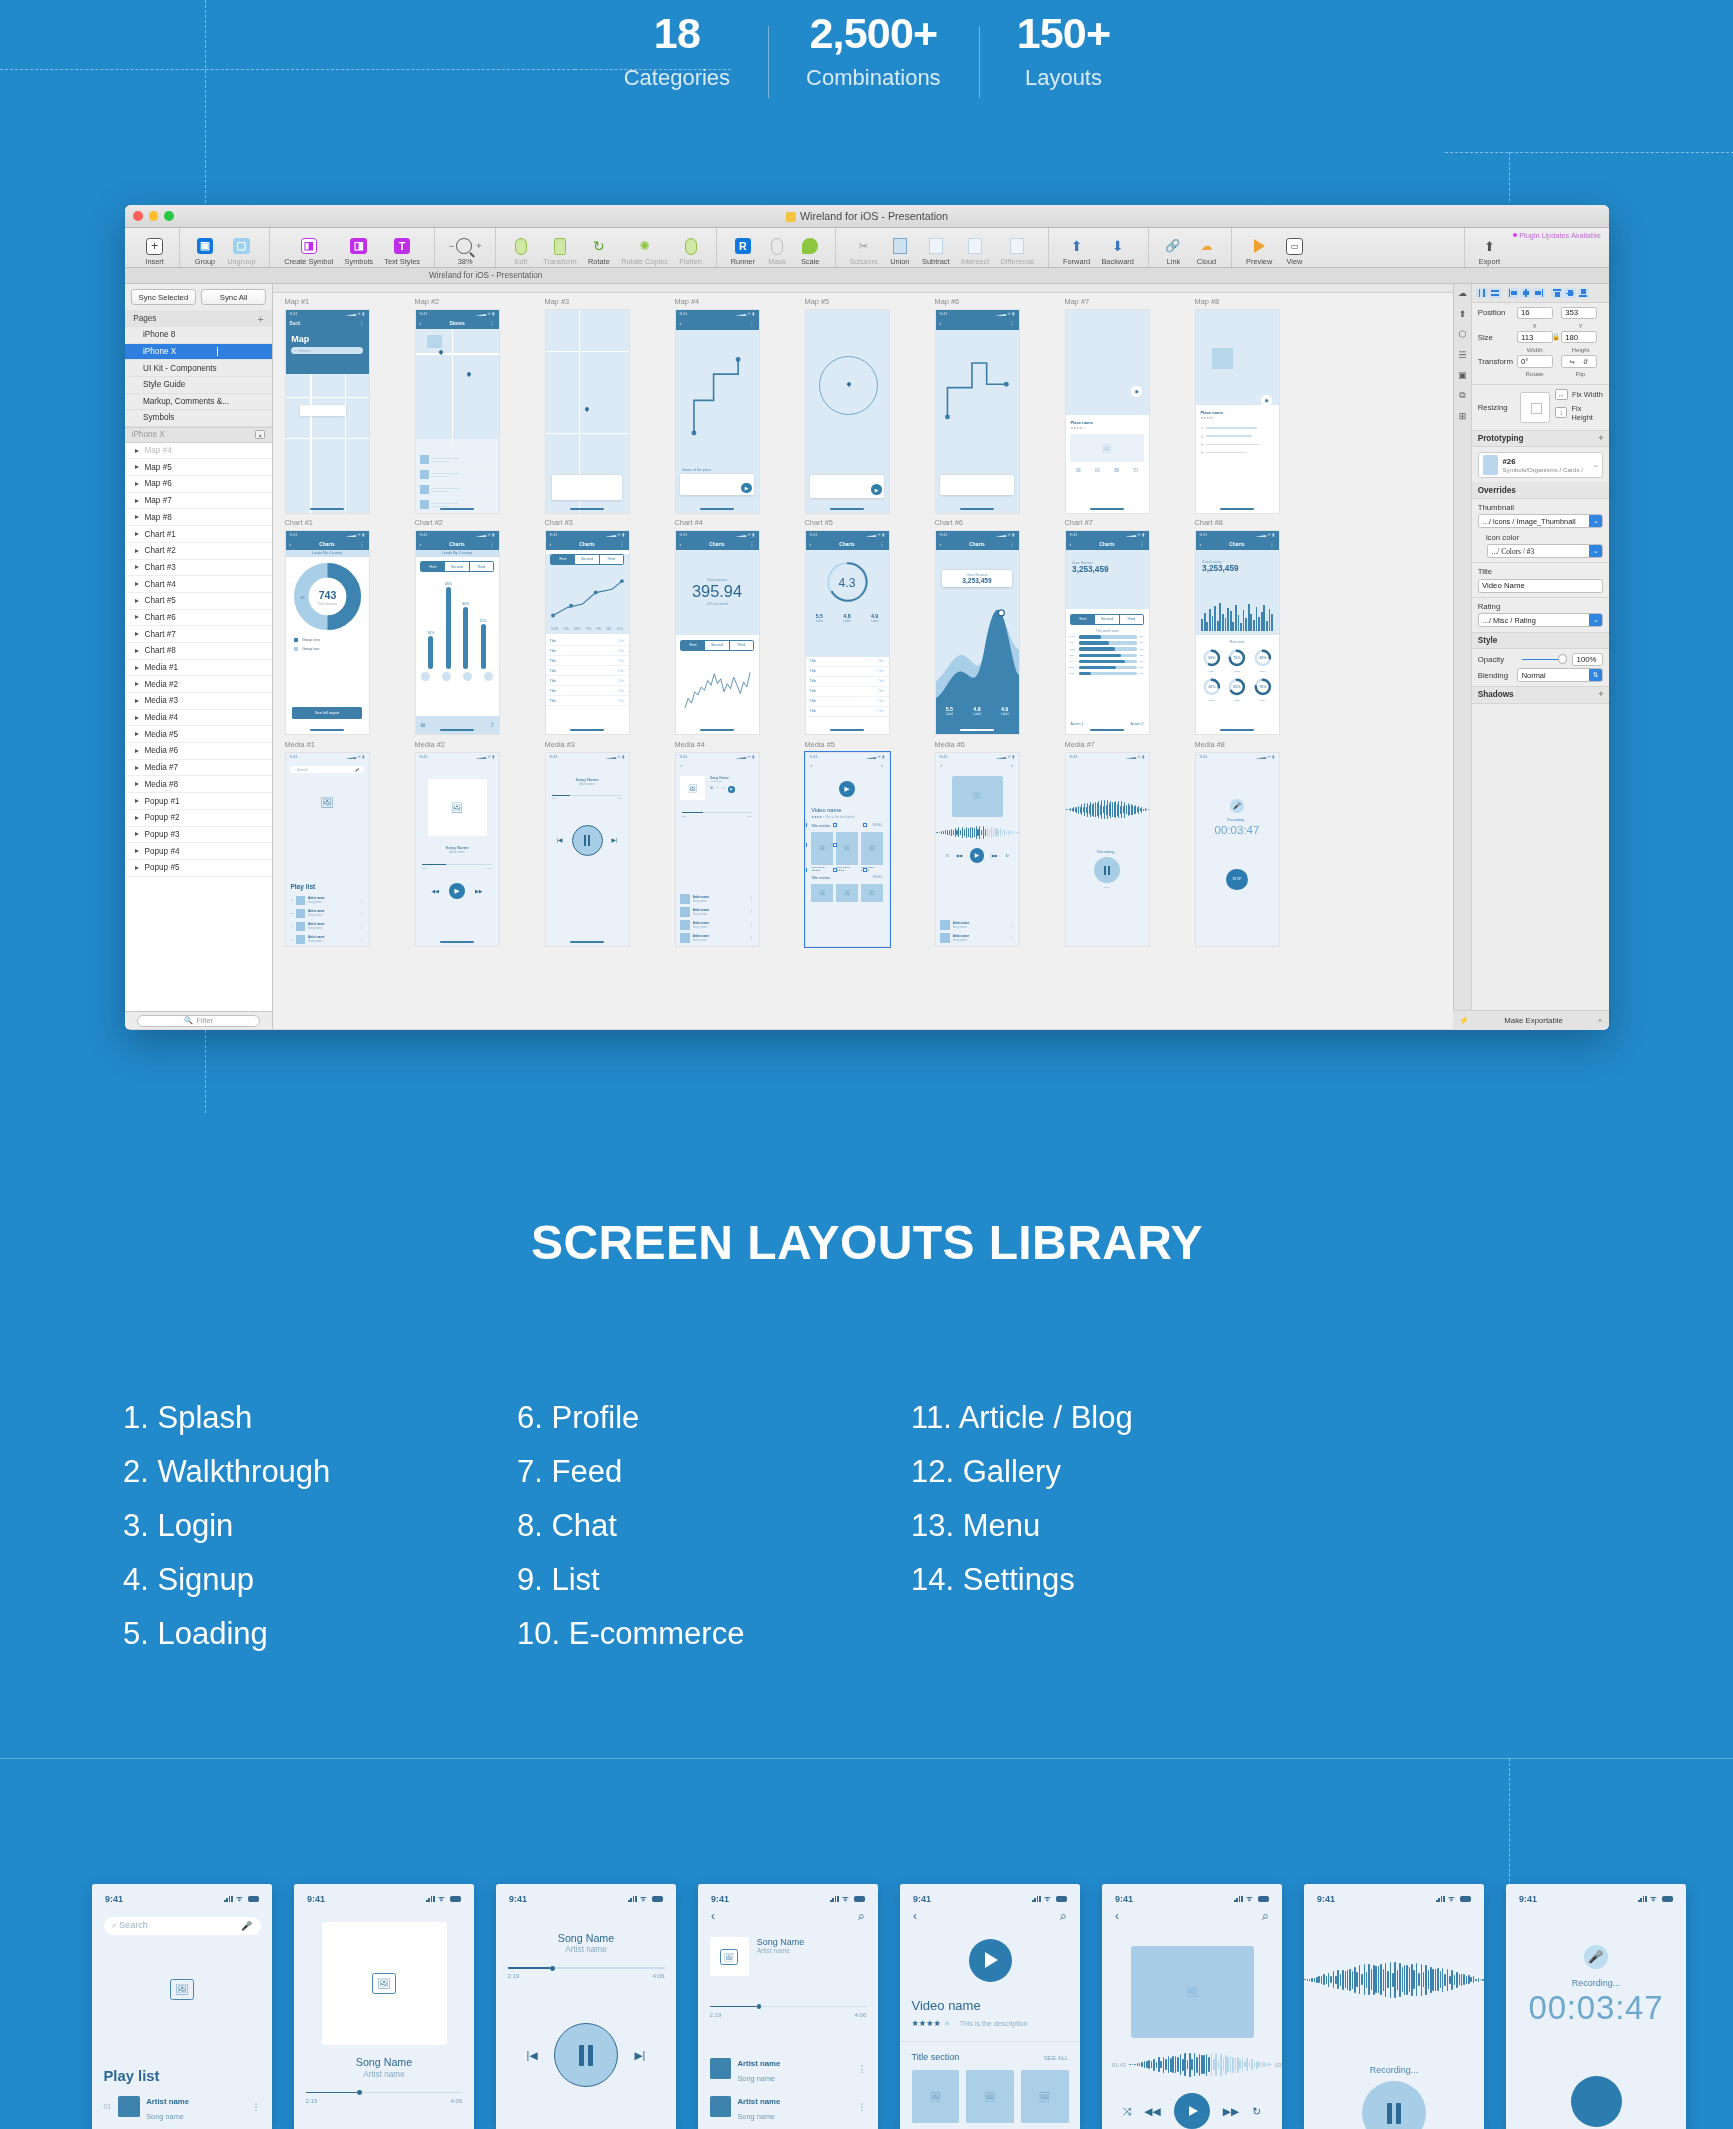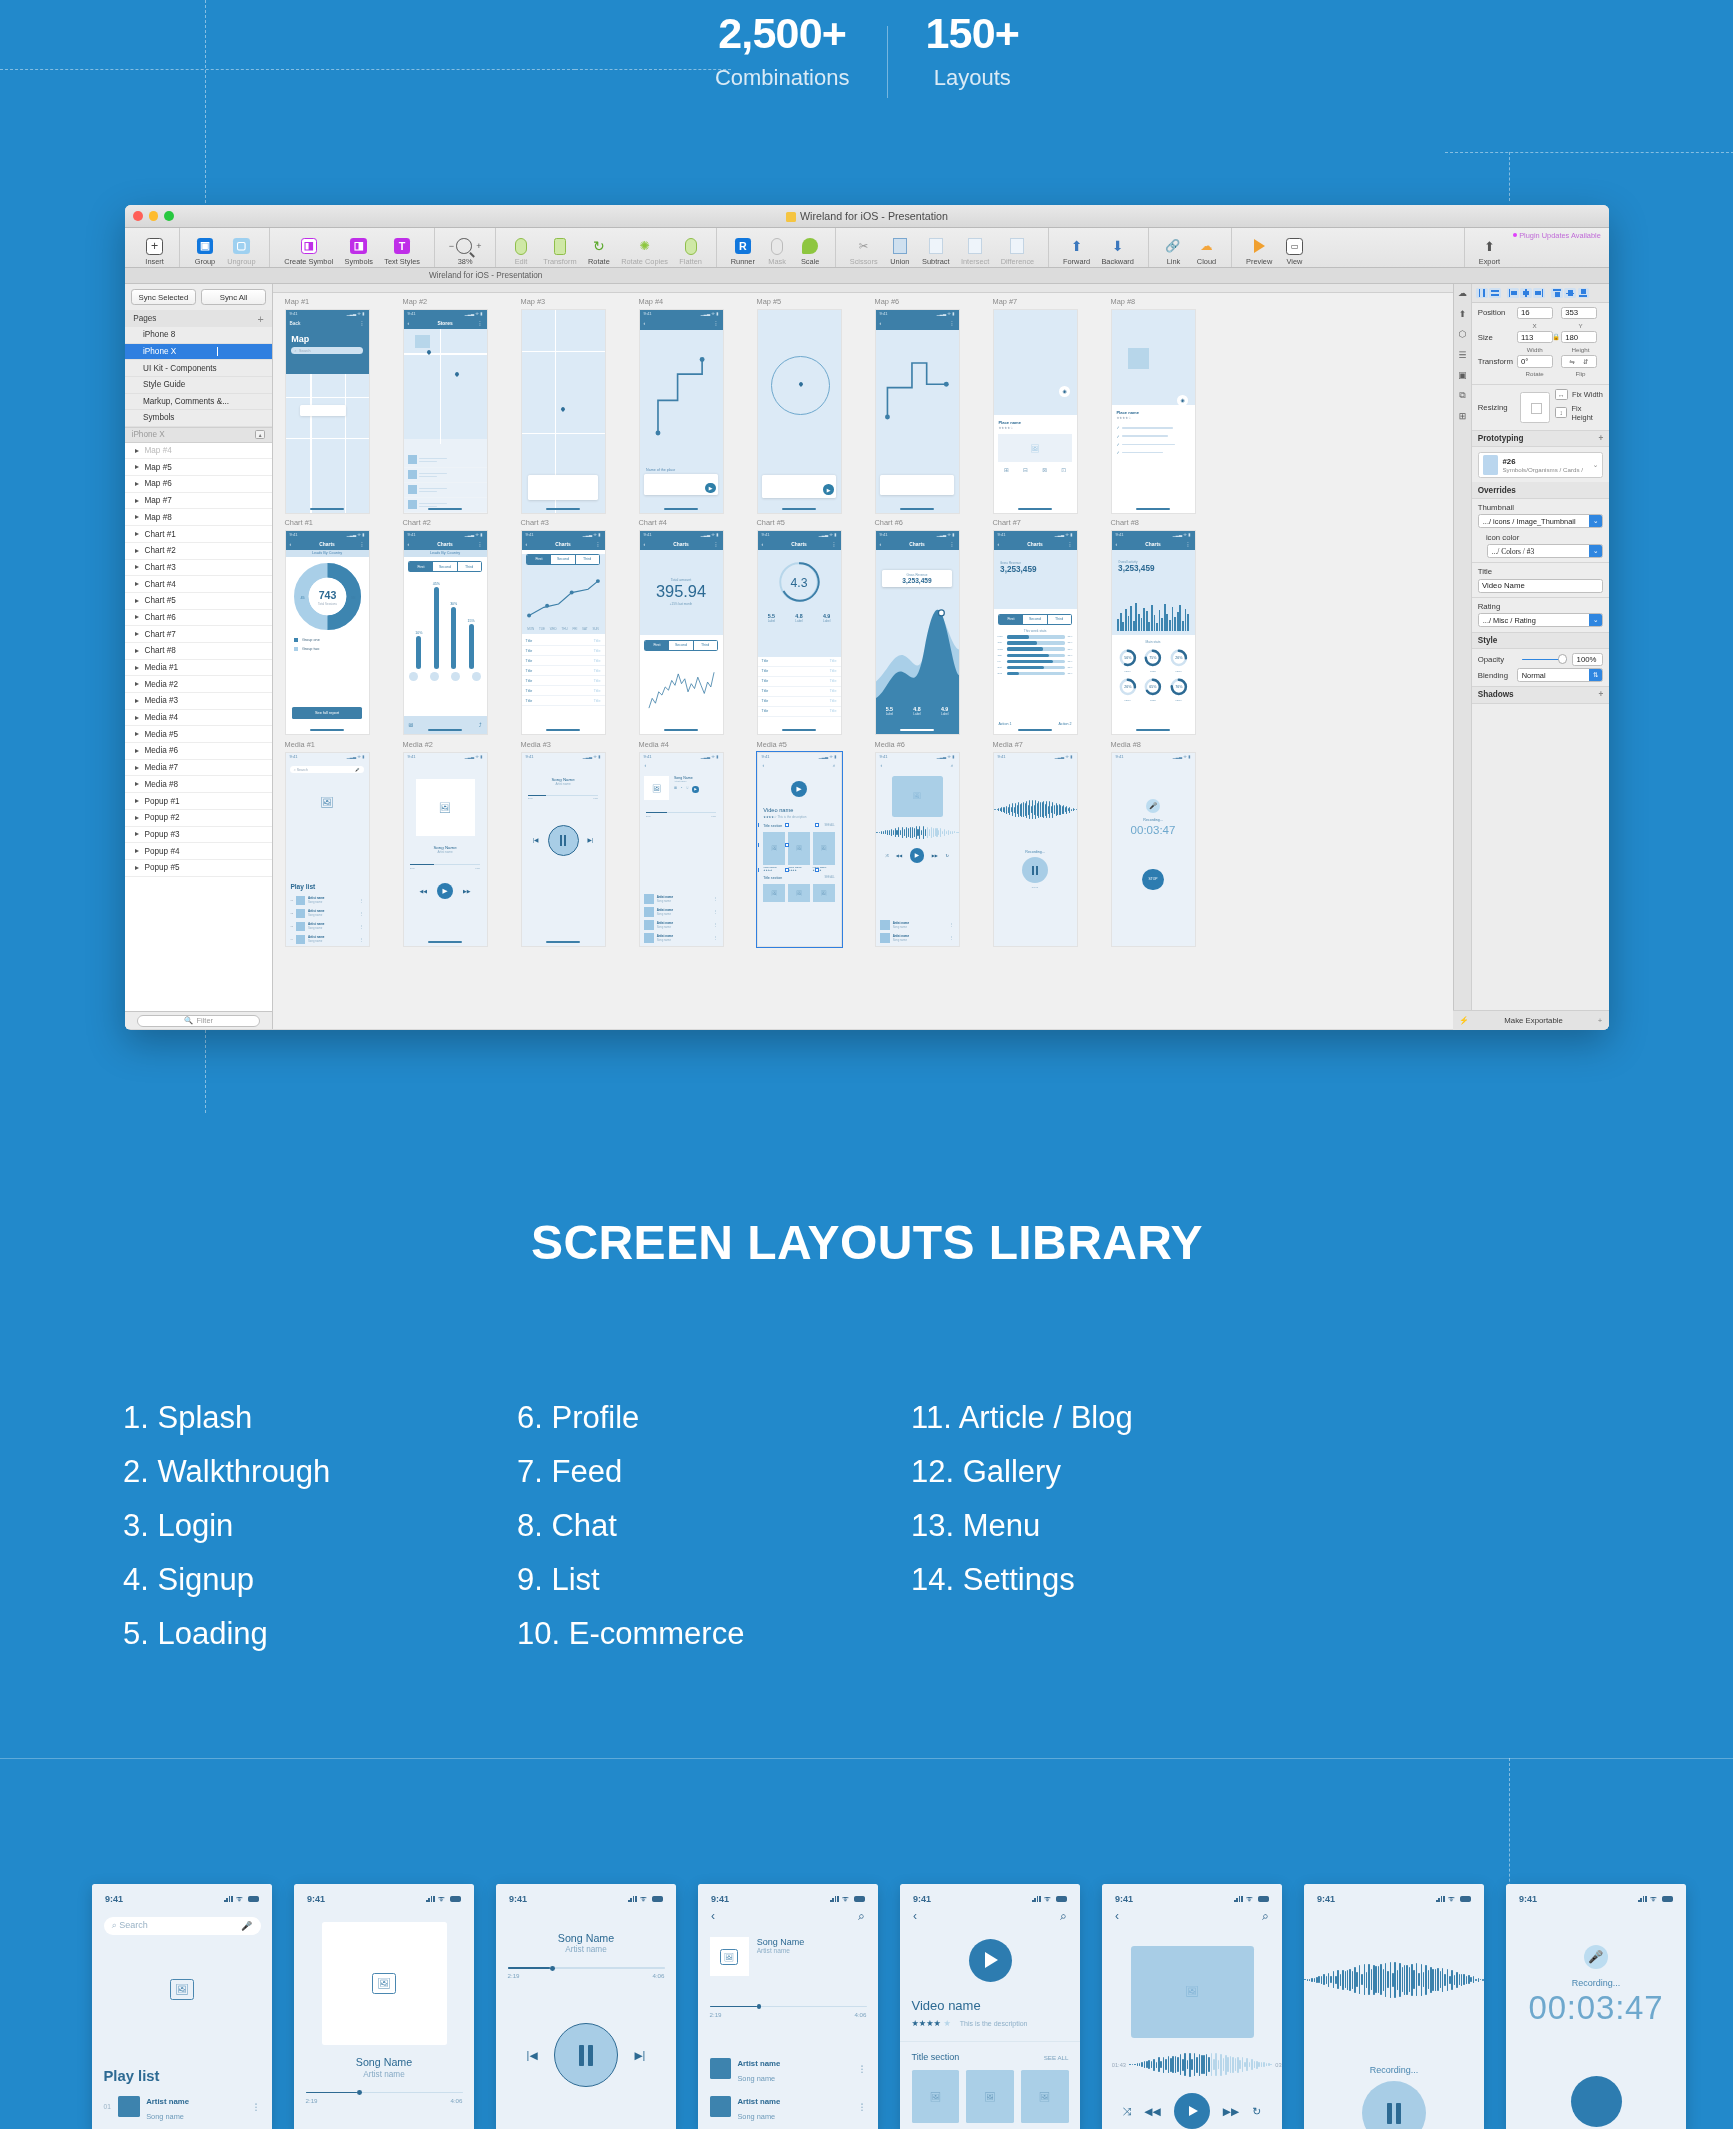--- a/index.html
+++ b/index.html
@@ -79,21 +79,21 @@
   .layers { flex:1; overflow:hidden; background:#fff; }
   .ly { display:flex; align-items:center; font-size:8.2px; color:#333; height:16.7px; border-bottom:0.8px solid #ededed; padding-left:9.8px;}
   .ly .arrow { width:0;height:0;border-left:4.1px solid #555;border-top:2.9px solid transparent;border-bottom:2.9px solid transparent;margin-right:5.7px;}
   .ly.cut { color:#bbb; }
   .filterbar { height:18px; background:#ececec; border-top:0.8px solid #c6c6c6; display:flex; align-items:center; justify-content:center; }
   .filterin { width:123px;height:12.3px;border:0.8px solid #c0c0c0;border-radius:6.6px;background:#fff;font-size:7.4px;color:#9b9b9b;display:flex;align-items:center;justify-content:center;gap:3.3px;}
 
   
   .canvas { flex:1; background:#f0f0f0; position:relative; overflow:hidden; }
   .canvasruler{ position:absolute;top:0;left:0;right:0;height:9px;background:#e6e6e6;border-bottom:0.8px solid #cfcfcf;}
-  .abrow { position:absolute; display:flex; gap:0; }
+  .abrow { position:absolute; display:flex; gap:12px; }
   .ab { width:85px; margin-right:33px; }
   .ab .ablabel { font-size:7.4px; color:#8b8b8b; margin-bottom:2.5px; height:9px; }
   .screen { width:85px; background:#eaf1f8; border:0.8px solid #e2e2e2; position:relative; overflow:hidden; }
   .screen.h { height:205px; }
   .screen.m { height:195px; }
   .sel-outline { outline:1.3px solid #2f7fe0; outline-offset:0; }
   .handle { position:absolute; width:4.1px;height:4.1px;background:#fff;border:0.8px solid #2f7fe0;}
 
   .sbar { height:8.2px; background:#3d7fa8; color:#cfe3f0; font-size:4.1px; display:flex; align-items:center; justify-content:space-between; padding:0 4.1px;}
   .sbar.light { background:transparent; color:#5d8fb5;}
@@ -216,20 +216,24 @@
   <div class="vline" style="left:205px;top:0;height:1113px;"></div>
   <div class="vline" style="left:1509px;top:152px;height:49px;"></div>
   <div class="hline" style="left:0;top:69px;width:575px;"></div>
   <div class="hline" style="left:575px;top:69px;width:156px;"></div>
   <div class="hline" style="left:1445px;top:152px;width:289px;"></div>
   <div class="vline" style="left:1509px;top:1758px;height:189px;"></div>
   <div class="solid-div" style="left:0;top:1758px;width:1509px;"></div>
   <div class="solid-div" style="left:1509px;top:1758px;width:225px;"></div>
 
   <div class="stats">
+    <div class="stat">
+      <div class="num">18</div>
+      <div class="lbl">Categories</div>
+    </div>
     <div class="stat">
       <div class="num">2,500+</div>
       <div class="lbl">Combinations</div>
     </div>
     <div class="stat">
       <div class="num">150+</div>
       <div class="lbl">Layouts</div>
     </div>
   </div>
 

